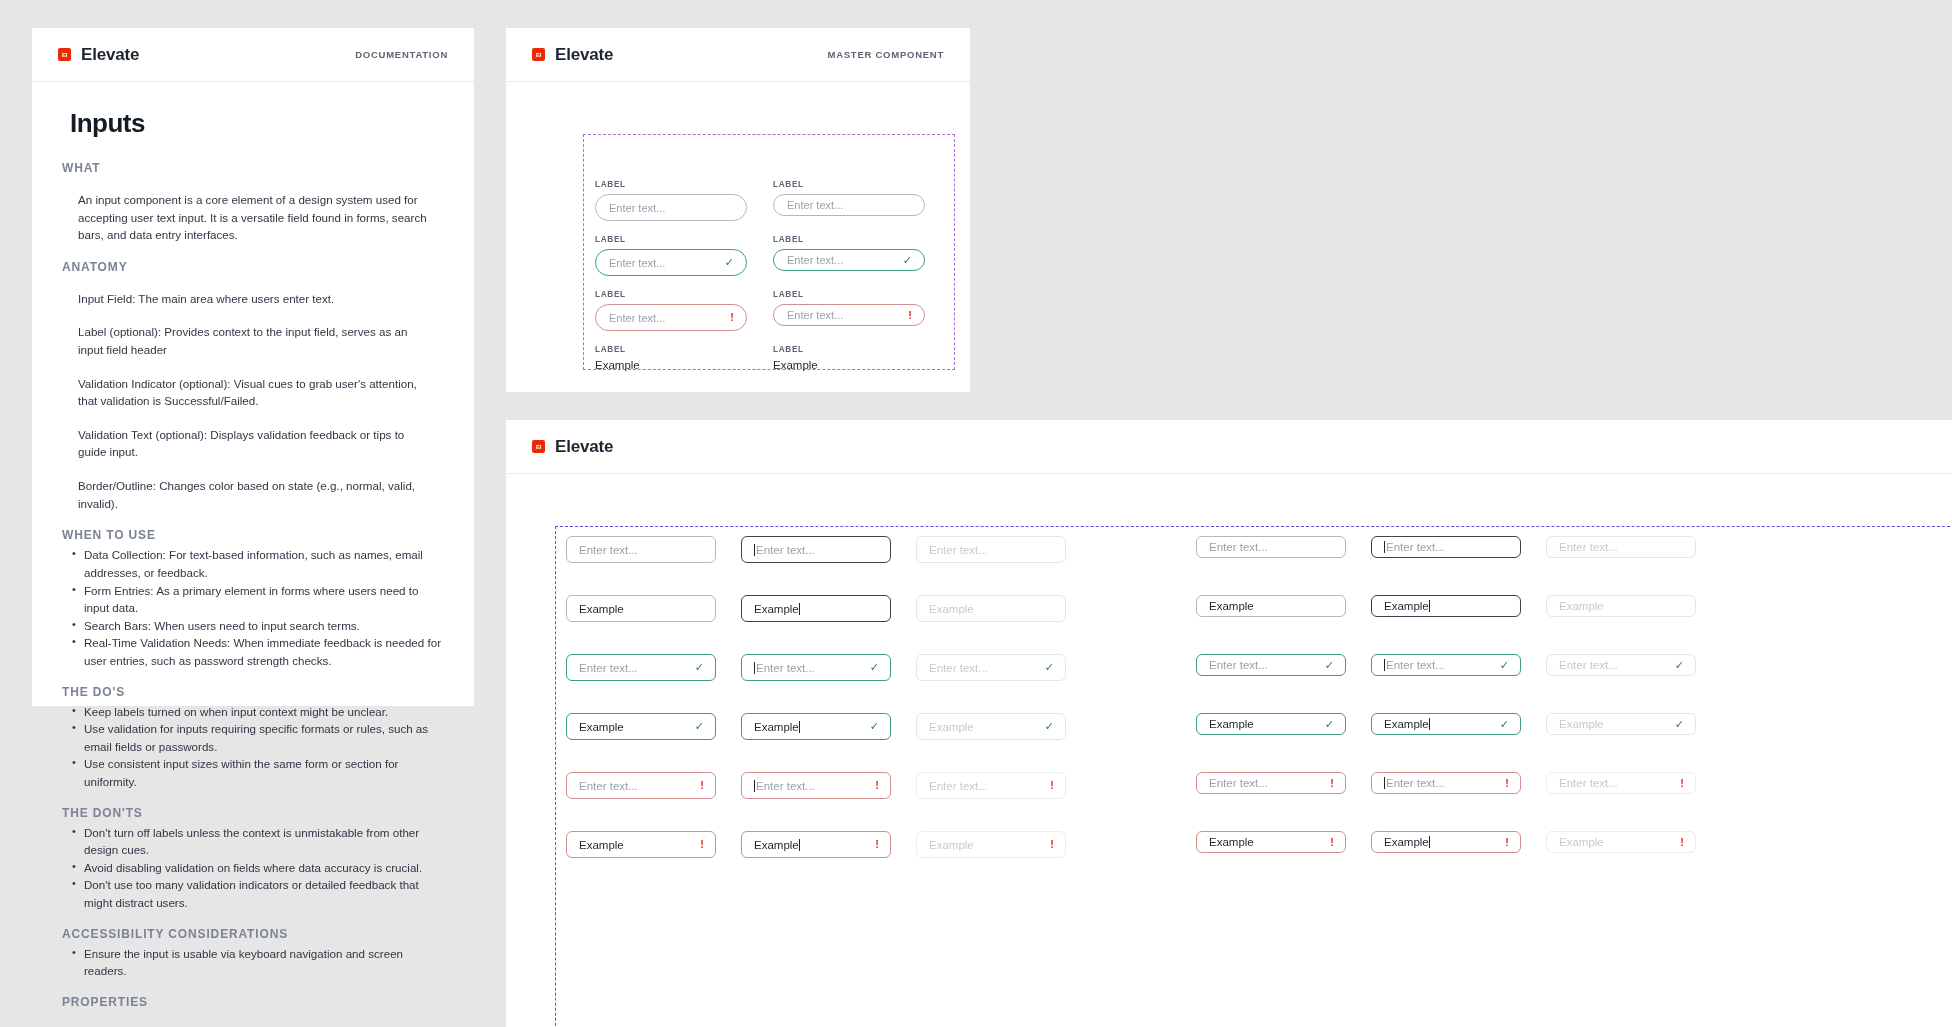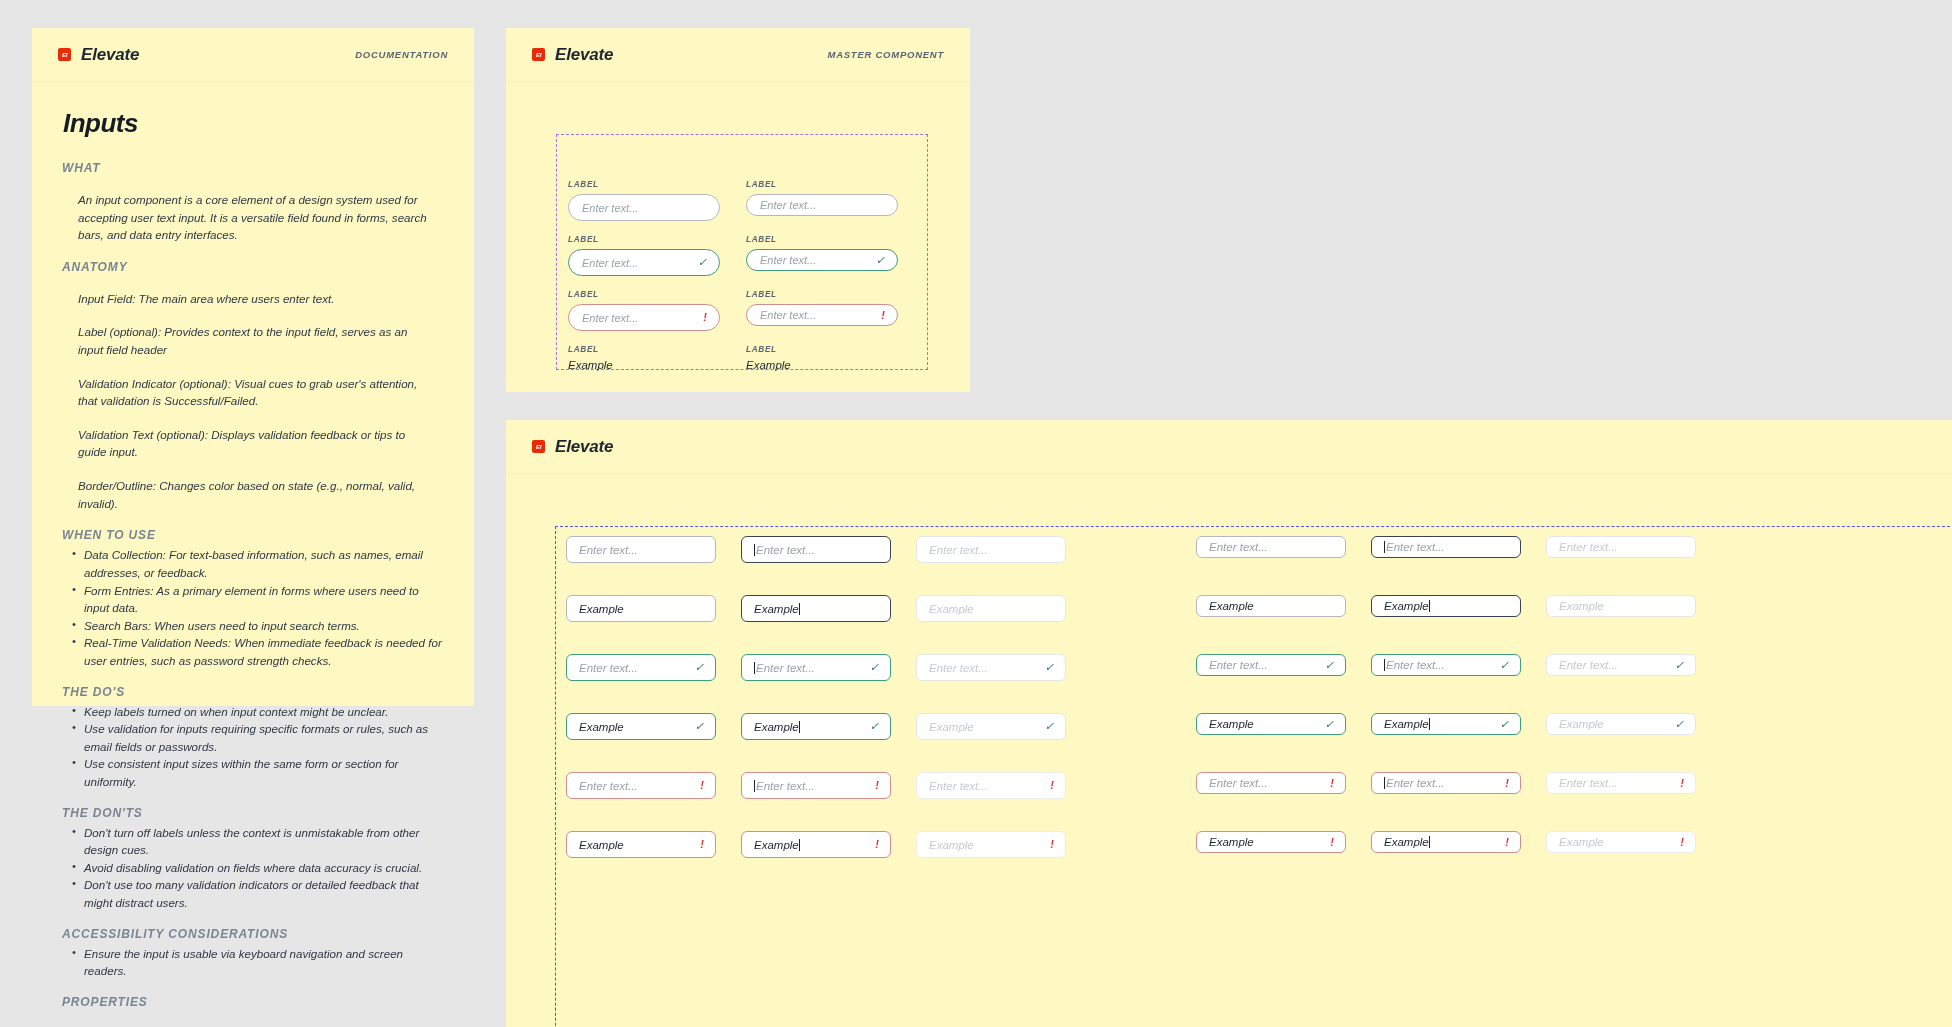--- a/index.html
+++ b/index.html
@@ -6,21 +6,21 @@
   html, body { margin:0; padding:0; }
   body {
     width:1952px; height:1027px;
     background:#e6e6e6;
     font-family:"Liberation Sans", sans-serif;
     overflow:hidden;
     position:relative;
   }
 
   
-  .panel { background:#fef9c3; position:absolute;font-style:italic; }
+  .panel { background:#ffffff; position:absolute; }
 
   .panel-header {
     height:54px;
     display:flex; align-items:center; justify-content:space-between;
     padding:0 26px;
     border-bottom:1px solid #eceaea;
   }
   .brand { display:flex; align-items:center; gap:10px; }
   .brand-mark {
     width:13px; height:13px; background:#ea2a05; border-radius:2px;
@@ -32,42 +32,42 @@
   .panel-tag {
     font-size:9.5px; font-weight:700; letter-spacing:0.75px;
     color:#5b6472;
   }
 
   
   #doc-panel { left:32px; top:28px; width:442px; height:678px; }
   .doc-body { padding:26px 30px 0 30px; }
   .doc-title {
     font-size:26px; font-weight:700; color:#151c26;
-    margin:0 0 22px 1px; letter-spacing:-0.5px;
+    margin:0 0 22px 8px; letter-spacing:-0.5px;
   }
   .sec { margin-bottom:15px; }
   .sec-head {
     font-size:12px; font-weight:700; letter-spacing:0.85px;
     color:#7a8493; margin-bottom:4px;
   }
   .sec-p {
     font-size:11.6px; line-height:1.52; color:#2e3744; margin:16px;
   }
   .sec-list { margin:0; padding-left:14px; list-style:none; }
   .sec-list li {
     font-size:11.6px; line-height:1.52; color:#2e3744;
     position:relative; padding-left:8px; margin-bottom:0px;
   }
   .sec-list li::before {
     content:"•"; position:absolute; left:-4px; top:-1px; color:#2e3744; font-size:11px;
   }
 
   
   #master-panel { left:506px; top:28px; width:464px; height:364px; }
-  .master-body { padding:36px 8px 0 0; position:relative; }
+  .master-body { padding:36px 8px 0 0; position:relative;margin-left:27px; }
   .dashed-frame {
     position:absolute;
     border:1.4px dashed #a86ddb;
     left:50px; top:52px; width:372px; height:236px;
   }
   .master-grid {
     position:relative;
     display:grid; grid-template-columns:178px 178px; gap:0px 0px;
     padding:62px 0 0 62px;
   }

